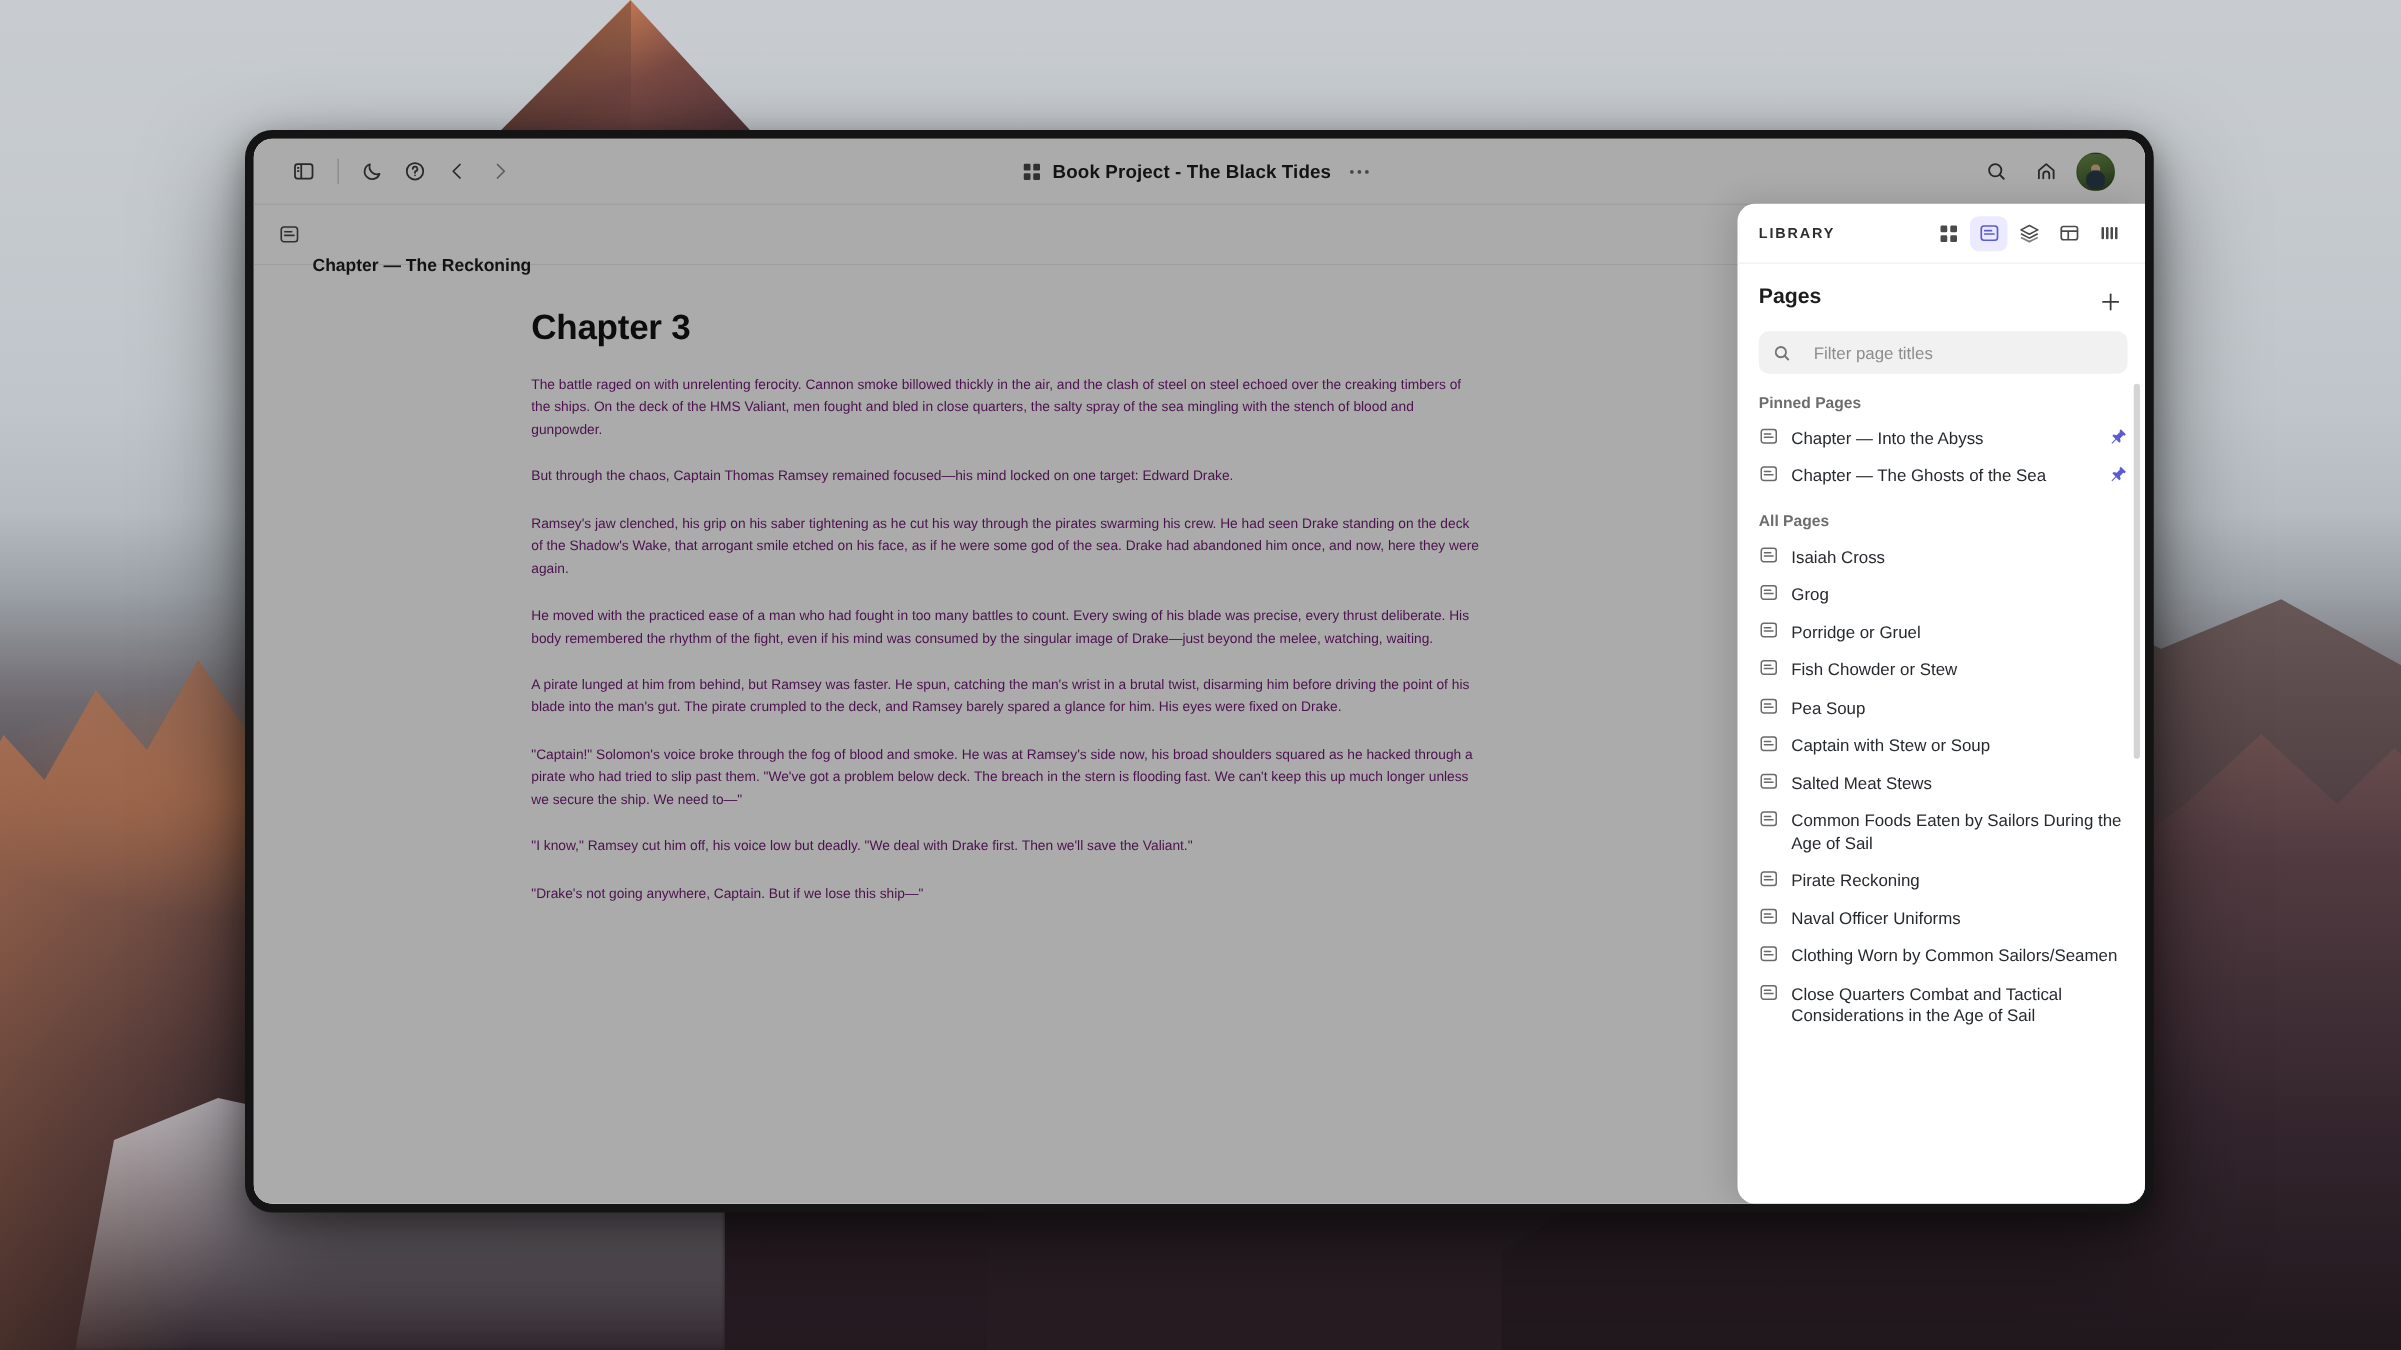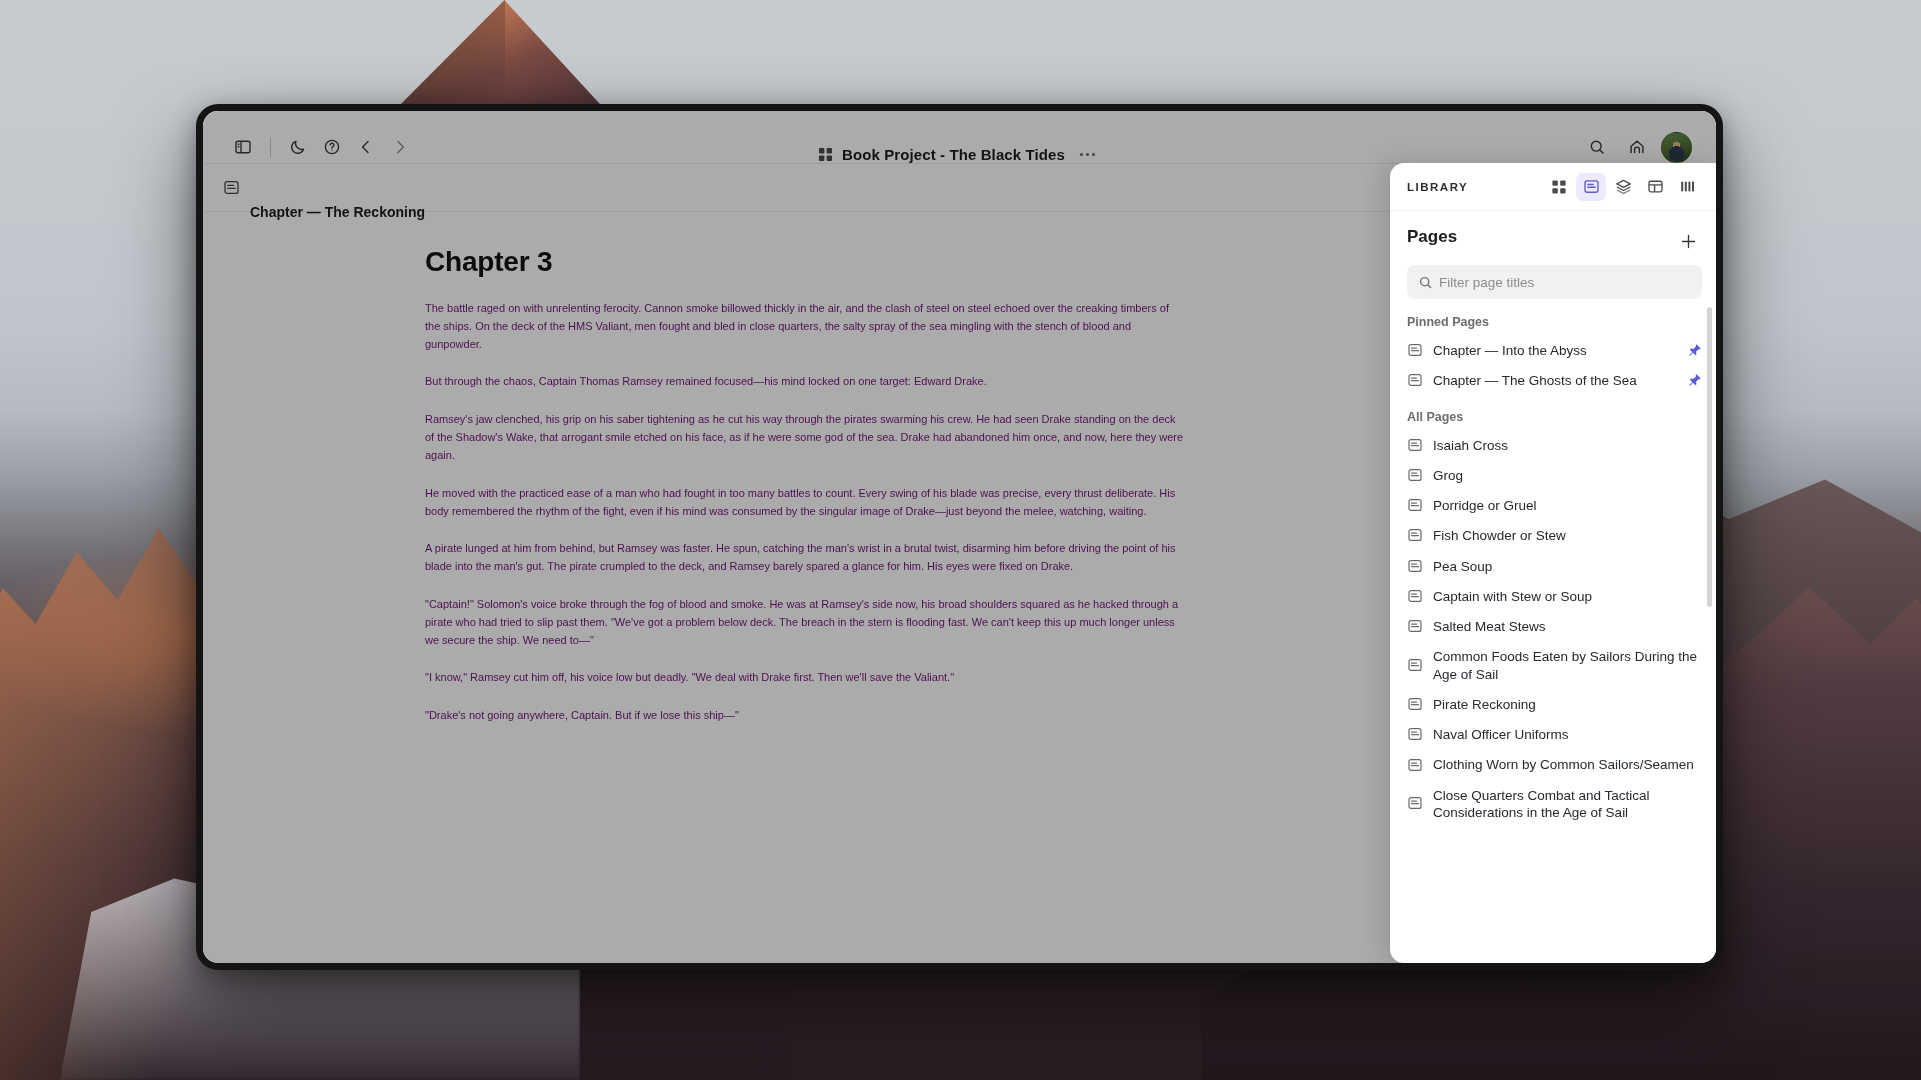--- a/index.html
+++ b/index.html
@@ -111,21 +111,21 @@
     background: rgba(0,0,0,.33);
     z-index: 30;
     pointer-events: none;
   }
 
   
   #titlebar {
     height: 52px;
     flex: 0 0 52px;
     display: flex;
-    align-items: flex-end;
+    align-items: center;
     padding: 0 24px;
     position: relative;
     background: #ffffff;
     z-index: 10;
   }
   .tb-left { display: flex; align-items: center; gap: 2px; }
   .tb-btn {
     width: 32px; height: 32px;
     display: flex; align-items: center; justify-content: center;
     border-radius: 7px;
@@ -297,21 +297,21 @@
     width: 28px; height: 28px;
     display: flex; align-items: center; justify-content: center;
     border-radius: 7px; color: #3a3a3a; cursor: pointer;
   }
   #filter-input-wrap {
     margin: 0 14px 0 17px;
     height: 34px;
     background: #f1f1f1;
     border-radius: 8px;
     display: flex; align-items: center;
-    gap: 6px;
+    gap: 18px;
     padding: 0 11px;
     cursor: text;
   }
   #filter-input {
     flex: 1;
     border: none; outline: none; background: transparent;
     font-size: 13.5px;
     color: #2c2c2c;
     font-family: "Liberation Sans", sans-serif;
   }
@@ -332,21 +332,21 @@
     padding: 8px 0 0 0;
   }
   .section-label {
     font-size: 12.5px;
     font-weight: 700;
     color: #6d6d6d;
     padding: 8px 17px 6px 17px;
   }
   .page-row {
     display: flex;
-    align-items: center;
+    align-items: flex-start;
     gap: 10px;
     padding: 6px 14px 6px 17px;
     cursor: pointer;
   }
   .page-row .row-label {
     font-size: 13.5px;
     line-height: 1.28;
     color: #26292e;
     flex: 1;
     padding-top: 1px;

